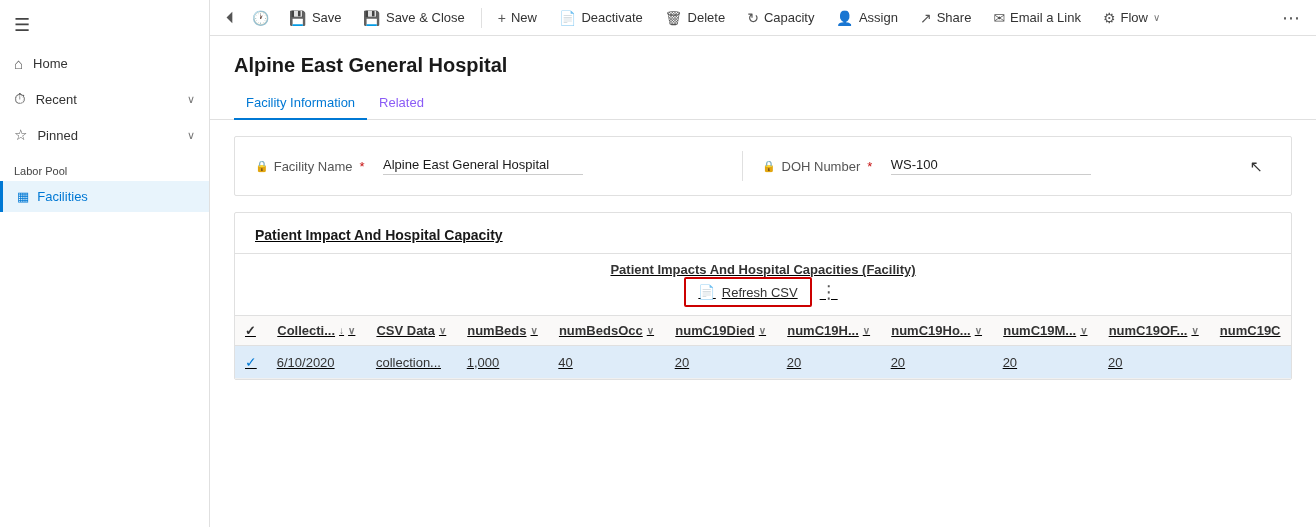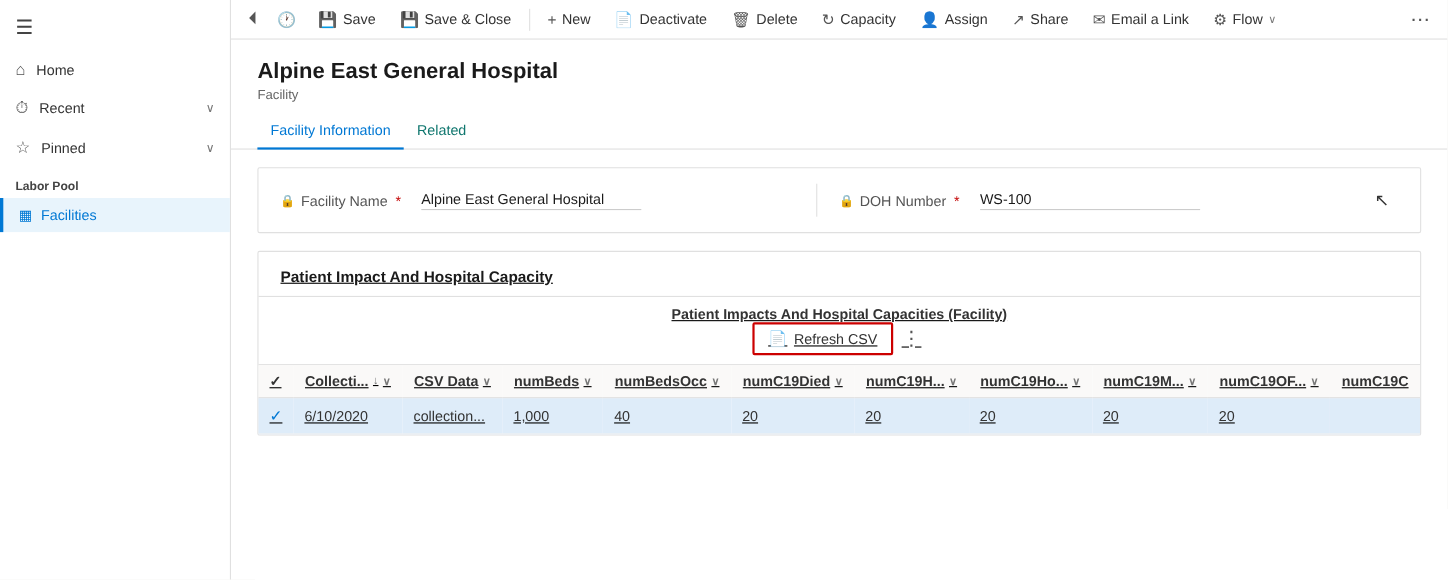--- a/index.html
+++ b/index.html
@@ -28,21 +28,21 @@
       cursor: pointer;
       color: #333;
       gap: 10px;
     }
     .sidebar-nav-item .icon { font-size: 15px; color: #555; }
     .sidebar-nav-item .label { flex: 1; font-size: 13px; }
     .sidebar-nav-item .chevron { font-size: 11px; color: #777; }
     .sidebar-section-label {
       padding: 12px 14px 4px 14px;
       font-size: 11px;
-      font-weight: 700;
+      font-weight: 400;
       color: #444;
       text-transform: none;
     }
     .sidebar-facility-item {
       display: flex;
       align-items: center;
       padding: 8px 14px;
       cursor: pointer;
       background: #e8f4fc;
       border-left: 3px solid #0078d4;
@@ -113,21 +113,21 @@
     .tabs {
       display: flex;
       padding: 10px 24px 0 24px;
       border-bottom: 1px solid #e0e0e0;
       gap: 0;
     }
     .tab {
       padding: 8px 12px;
       cursor: pointer;
       font-size: 13px;
-      color: #0f766e;
+      color: #8b5cf6;
       border-bottom: 2px solid transparent;
       margin-bottom: -1px;
     }
     .tab.active {
       color: #0078d4;
       border-bottom: 2px solid #0078d4;
       font-weight: 400;
     }
 
     
@@ -337,21 +337,20 @@
       <span style="font-size:10px; color:#777;">∨</span>
     </button>
 
     <span class="toolbar-more">⋯</span>
   </div>
 
   <div class="content">
 
     <div class="record-header">
       <div class="record-title">Alpine East General Hospital</div>
-      <div class="record-subtitle">Facility</div>
     </div>
 
     <div class="tabs">
       <div class="tab active">Facility Information</div>
       <div class="tab">Related</div>
     </div>
 
     <div class="form-section">
       <div class="form-row">
         <div class="form-field">

